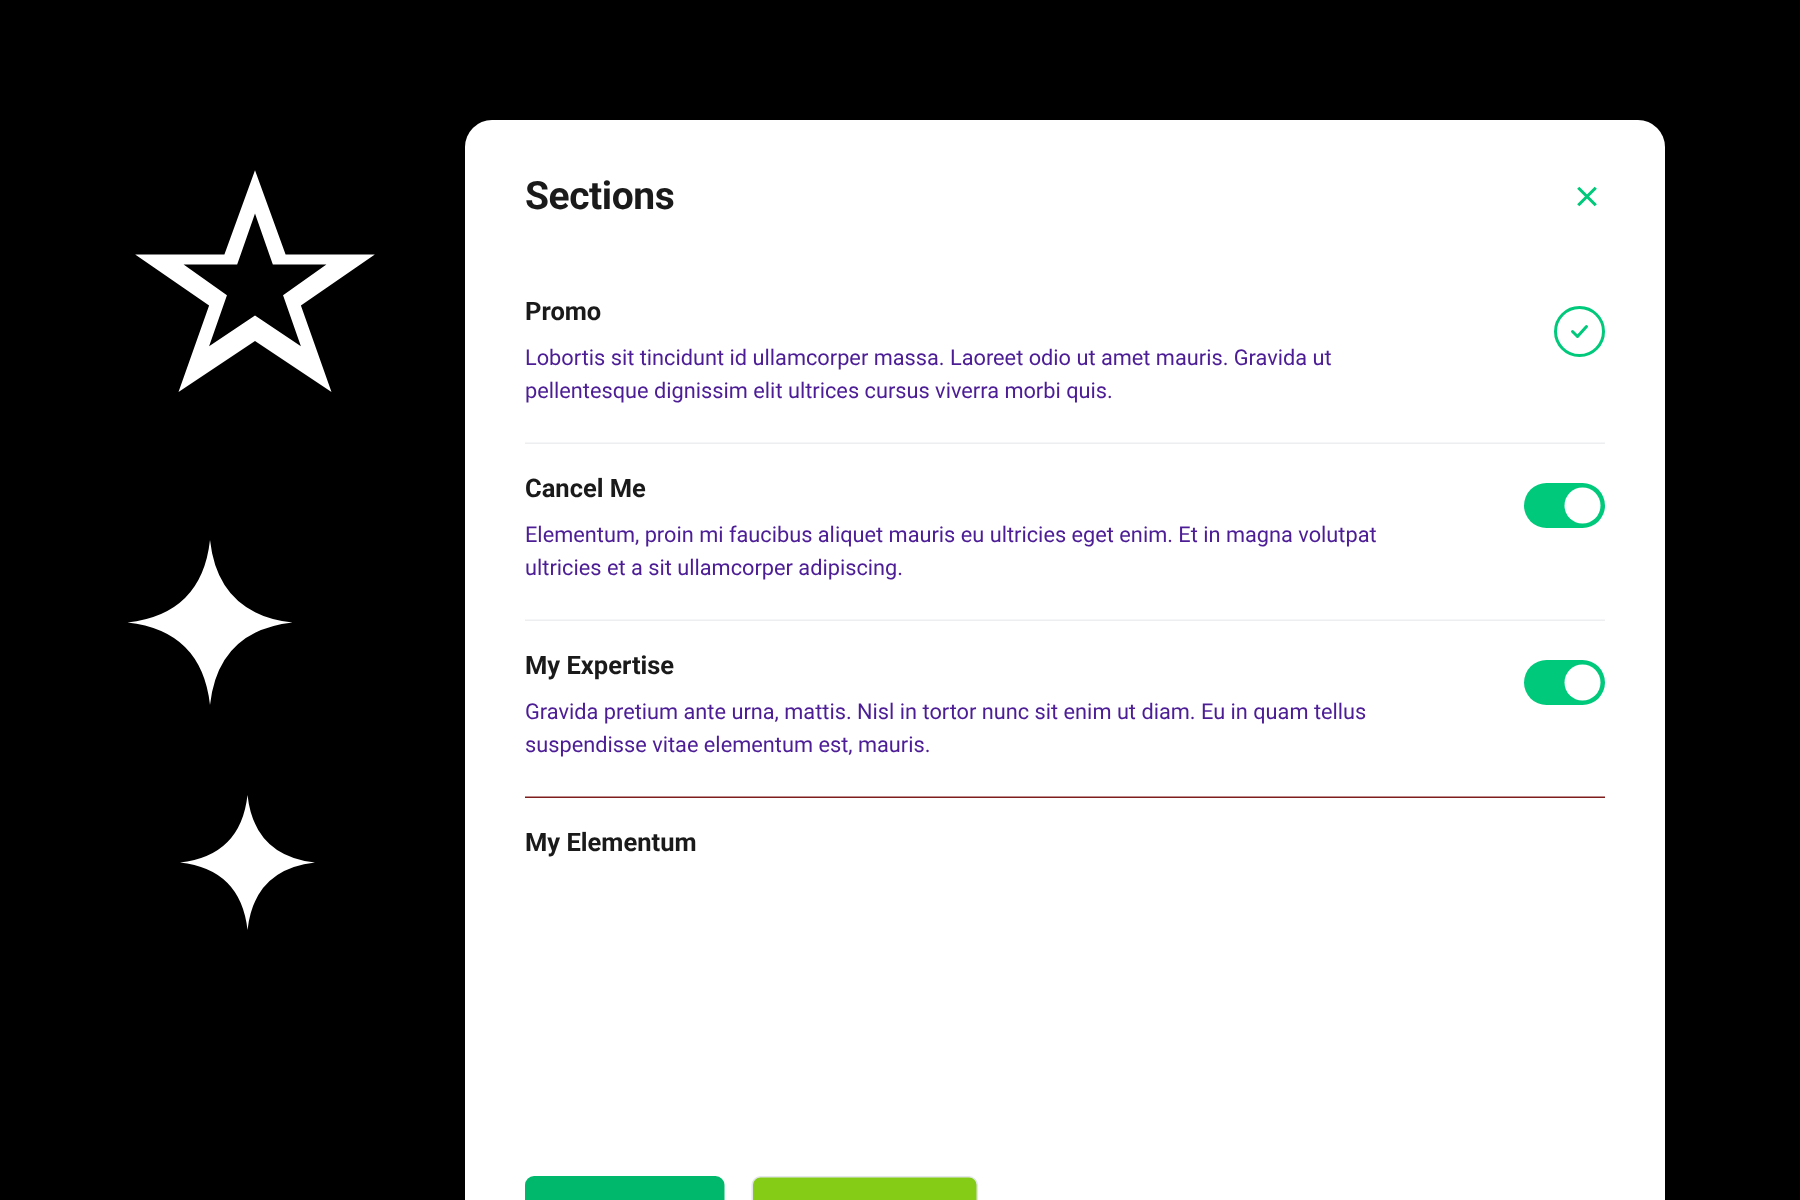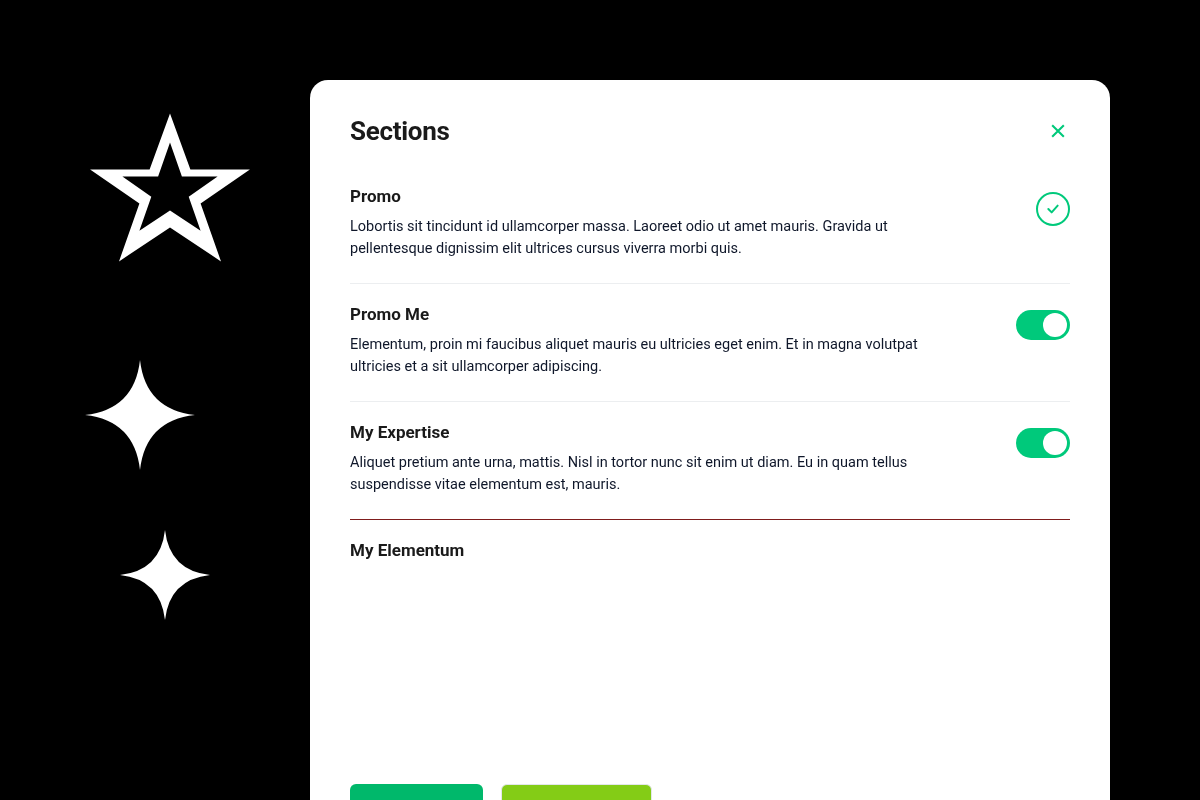--- a/index.html
+++ b/index.html
@@ -71,21 +71,21 @@
     }
     .section-title {
       font-size: 17px;
       font-weight: 700;
       color: #1a1a1a;
       margin-bottom: 10px;
     }
     .section-desc {
       font-size: 14.5px;
       line-height: 1.55;
-      color: #0f172a;
+      color: #4c1d95;
       max-width: 580px;
     }
     .section-control {
       flex-shrink: 0;
       margin-top: 6px;
     }
 
     .check-circle {
       width: 34px;
       height: 34px;
@@ -136,21 +136,21 @@
     .btn-primary {
       background: #00b86b;
       color: #fff;
     }
     .btn-secondary {
       background: #84cc16;
       color: #4b5057;
       border: 1px solid #e3e6ea;
     }
 
-    .first-row { padding-top: 0; }
+    .first-row { padding-top: 0; margin-top: 12px; }
     .last-visible { border-bottom: 1px solid #7f1d1d; }
     .cut-row { padding-bottom: 0; border-bottom: none; }
   </style>
 </head>
 <body>
 
 <svg class="star star-1" viewBox="0 0 100 100">
   <path d="M50 5 L62 38 L97 38 L68 58 L80 92 L50 72 L20 92 L32 58 L3 38 L38 38 Z" fill="#fff"></path>
   <path d="M50 22 L57 42 L78 42 L61 54 L68 74 L50 62 L32 74 L39 54 L22 42 L43 42 Z" fill="#000"></path>
 </svg>
@@ -182,34 +182,34 @@
         <div class="check-circle">
           <svg viewBox="0 0 24 24">
               <path d="M5 12 L10 17 L19 7" stroke-linecap="round" stroke-linejoin="round"></path>
             </svg>
         </div>
       </div>
     </div>
 
     <div class="section-row">
       <div class="section-body">
-        <div class="section-title">Promo Me</div>
+        <div class="section-title">Cancel Me</div>
         <div class="section-desc">Elementum, proin mi faucibus aliquet mauris eu ultricies eget enim. Et in magna volutpat ultricies et a sit ullamcorper adipiscing.</div>
       </div>
       <div class="section-control">
         <div class="toggle">
           <div class="toggle-knob"></div>
         </div>
       </div>
     </div>
 
     <div class="section-row last-visible">
       <div class="section-body">
         <div class="section-title">My Expertise</div>
-        <div class="section-desc">Aliquet pretium ante urna, mattis. Nisl in tortor nunc sit enim ut diam. Eu in quam tellus suspendisse vitae elementum est, mauris.</div>
+        <div class="section-desc">Gravida pretium ante urna, mattis. Nisl in tortor nunc sit enim ut diam. Eu in quam tellus suspendisse vitae elementum est, mauris.</div>
       </div>
       <div class="section-control">
         <div class="toggle">
           <div class="toggle-knob"></div>
         </div>
       </div>
     </div>
 
     <div class="section-row cut-row">
       <div class="section-body">

